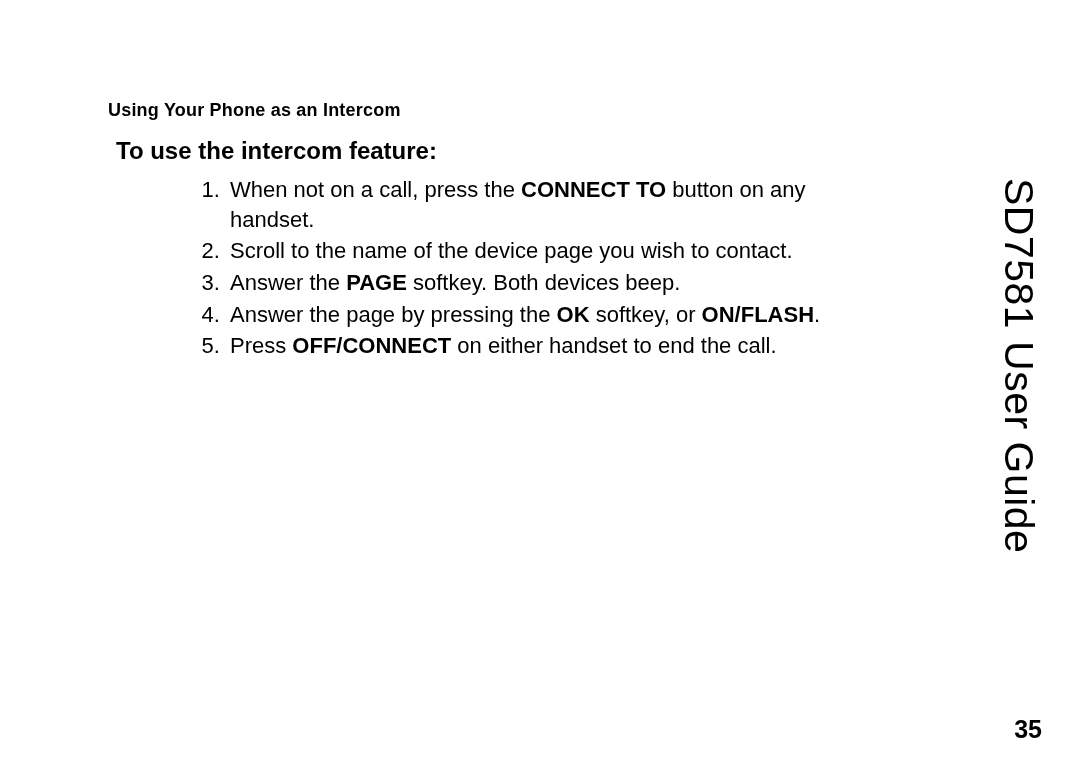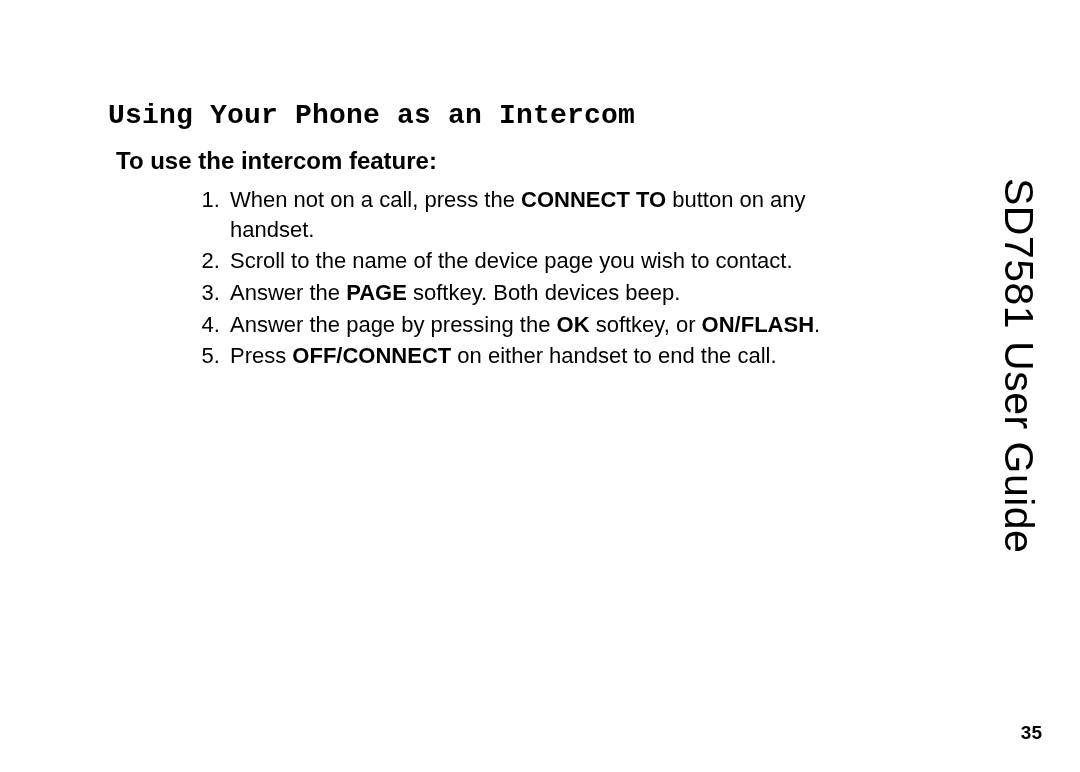--- a/index.html
+++ b/index.html
@@ -18,25 +18,24 @@
     height: 772px;
     box-sizing: border-box;
   }
   .content {
     position: absolute;
     top: 100px;
     left: 108px;
     width: 780px;
   }
   .section-heading {
-    font-size: 28px;
+    font-size: 18px;
     font-weight: bold;
     margin: 0 0 16px 0;
     letter-spacing: 0.2px;
-    font-family: Liberation Mono, monospace;
   }
   .sub-heading {
     font-size: 24px;
     font-weight: bold;
     margin: 0 0 10px 8px;
   }
   ol.steps {
     margin: 0 0 0 48px;
     padding: 0 0 0 70px;
     font-size: 22px;
@@ -56,21 +55,21 @@
     font-size: 41px;
     writing-mode: vertical-rl;
     text-orientation: mixed;
     letter-spacing: 0.5px;
     white-space: nowrap;
   }
   .page-number {
     position: absolute;
     right: 38px;
     bottom: 28px;
-    font-size: 19px;
+    font-size: 25px;
     font-weight: bold;
   }
 </style>
 </head>
 <body>
 
 <div class="page">
 
   <div class="content">
     <h2 class="section-heading">Using Your Phone as an Intercom</h2>

